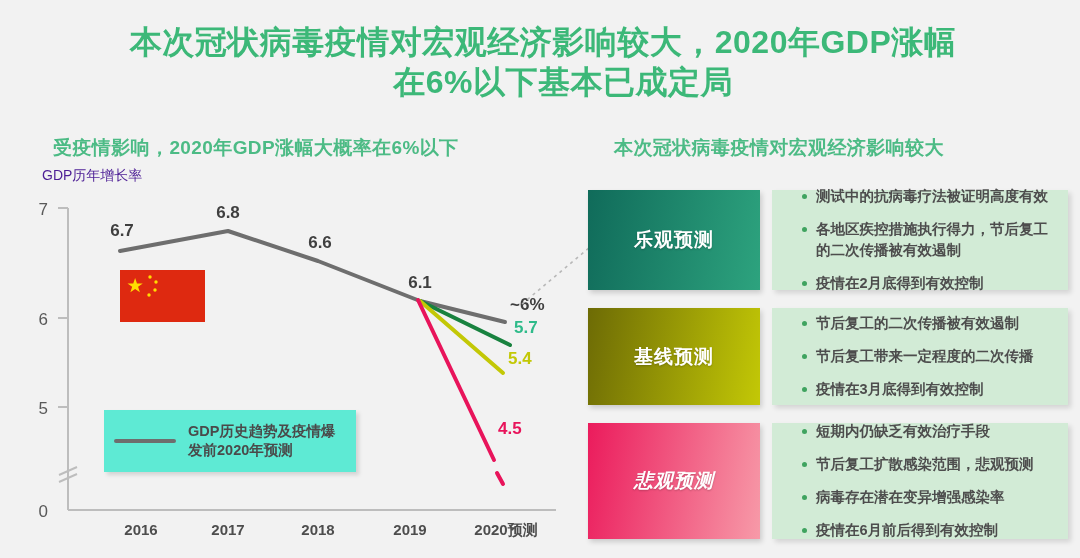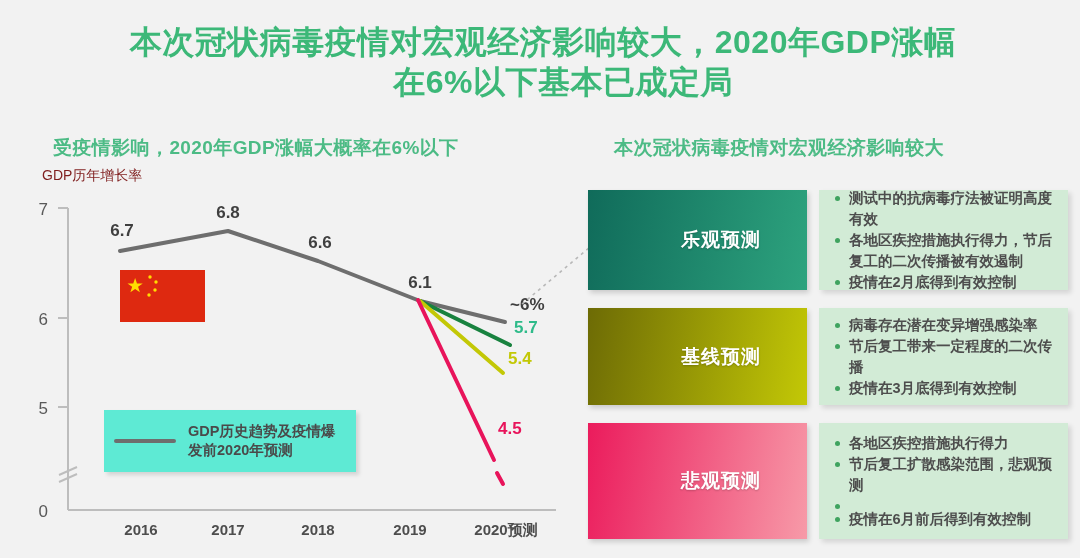--- a/index.html
+++ b/index.html
@@ -22,21 +22,21 @@
     position:absolute;font-size:19px;font-weight:700;color:#4cbb85;
     letter-spacing:.4px;
     text-align:right;
   }
   #subhead-left{left:53px;top:135px;}
   #subhead-right{left:614px;top:135px;}
 
   
   #chart-area{position:absolute;left:0;top:178px;width:580px;height:380px;}
   #chart-axis-title{
-    position:absolute;left:42px;top:-11px;font-size:14px;color:#7f1d1d;
+    position:absolute;left:42px;top:-11px;font-size:14px;color:#4c1d95;
   }
   #chart-svg{position:absolute;left:0;top:0;}
 
   .axis-tick-label{font-size:17px;fill:#595959;font-family:"Liberation Sans",sans-serif;}
   .xtick-label{font-size:15px;fill:#4d4d4d;font-weight:600;font-family:"Liberation Sans",sans-serif;}
   .pt-label{font-size:17px;fill:#3f3f3f;font-weight:600;font-family:"Liberation Sans",sans-serif;}
   .end-label{font-size:17px;font-weight:700;font-family:"Liberation Sans",sans-serif;}
 
   
   #legend{
@@ -54,40 +54,39 @@
   }
   #flag svg{display:block;}
 
   
   .scn{position:absolute;display:flex;align-items:stretch;}
   .scn-label{
     width:172px;display:flex;align-items:center;justify-content:center;
     color:#ffffff;font-size:19px;font-weight:700;letter-spacing:1px;
     box-shadow:2px 3px 5px rgba(0,0,0,.16);
     text-shadow:0 1px 2px rgba(0,0,0,.22);
-    padding-left:47px;
   }
   .scn-body{
     margin-left:12px;flex:1;background:#d2ebd6;
     box-shadow:3px 3px 5px rgba(0,0,0,.13);
-    padding:9px 12px 9px 12px;box-sizing:border-box;
-    display:flex;flex-direction:column;justify-content:center;
+    padding:9px 12px 9px 26px;box-sizing:border-box;
+    display:flex;flex-direction:column;justify-content:center;gap:12px;
   }
   .bullet{display:flex;align-items:flex-start;font-size:14.5px;line-height:21px;color:#4d4d4d;font-weight:600;}
   .bullet .dot{
     flex:0 0 auto;width:5px;height:5px;border-radius:50%;background:#3fa35f;
     margin:8px 9px 0 4px;
   }
   #scn-1{left:588px;top:190px;width:480px;height:100px;}
   #scn-2{left:588px;top:308px;width:480px;height:97px;}
   #scn-3{left:588px;top:423px;width:480px;height:116px;}
 
   #scn-1 .scn-label{background:linear-gradient(100deg,#106b5a 0%,#2da37e 100%);}
   #scn-2 .scn-label{background:linear-gradient(100deg,#6d6b05 0%,#c3c806 100%);}
-  #scn-3 .scn-label{background:linear-gradient(100deg,#eb1b5c 0%,#f79aa8 100%);}
+  #scn-3 .scn-label{background:linear-gradient(100deg,#eb1b5c 0%,#f79aa8 100%);font-style:italic;}
 
   
   #connector{position:absolute;left:520px;top:238px;}
 </style>
 </head>
 <body>
 
 <div id="title">
   <span class="l1">本次冠状病毒疫情对宏观经济影响较大，2020年GDP涨幅</span>
   <span class="l2">在6%以下基本已成定局</span>
@@ -184,45 +183,46 @@
         <span>疫情在2月底得到有效控制</span>
       </div>
   </div>
 </div>
 
 <div class="scn" id="scn-2">
   <div class="scn-label">基线预测</div>
   <div class="scn-body">
     <div class="bullet">
         <span class="dot"></span>
-        <span>病毒存在潜在变异增强感染率</span>
+        <span>节后复工的二次传播被有效遏制</span>
       </div>
     <div class="bullet">
         <span class="dot"></span>
         <span>节后复工带来一定程度的二次传播</span>
       </div>
     <div class="bullet">
         <span class="dot"></span>
         <span>疫情在3月底得到有效控制</span>
       </div>
   </div>
 </div>
 
 <div class="scn" id="scn-3">
   <div class="scn-label">悲观预测</div>
   <div class="scn-body">
     <div class="bullet">
         <span class="dot"></span>
-        <span>各地区疾控措施执行得力</span>
+        <span>短期内仍缺乏有效治疗手段</span>
       </div>
     <div class="bullet">
         <span class="dot"></span>
         <span>节后复工扩散感染范围，悲观预测</span>
       </div>
     <div class="bullet">
         <span class="dot"></span>
+        <span>病毒存在潜在变异增强感染率</span>
       </div>
     <div class="bullet">
         <span class="dot"></span>
         <span>疫情在6月前后得到有效控制</span>
       </div>
   </div>
 </div>
 
 </body></html>

